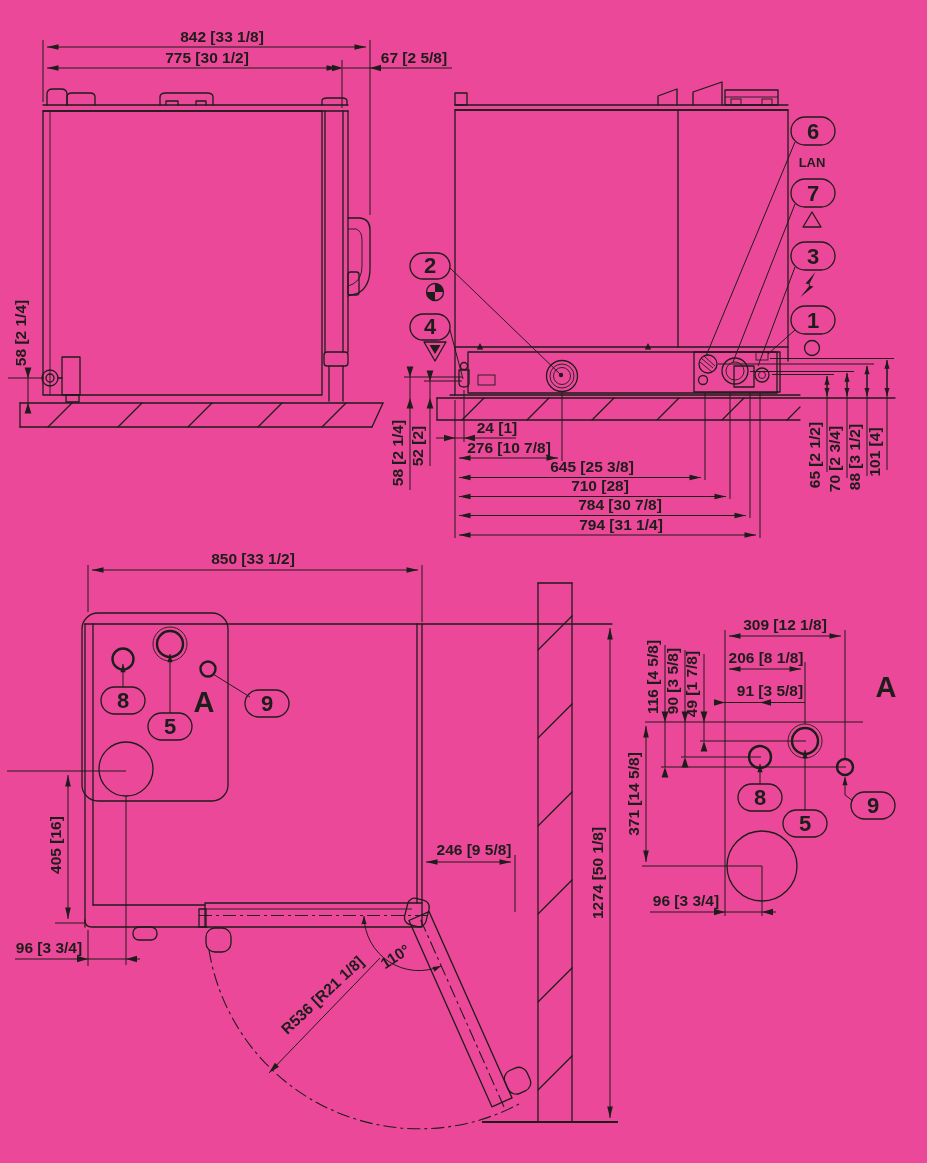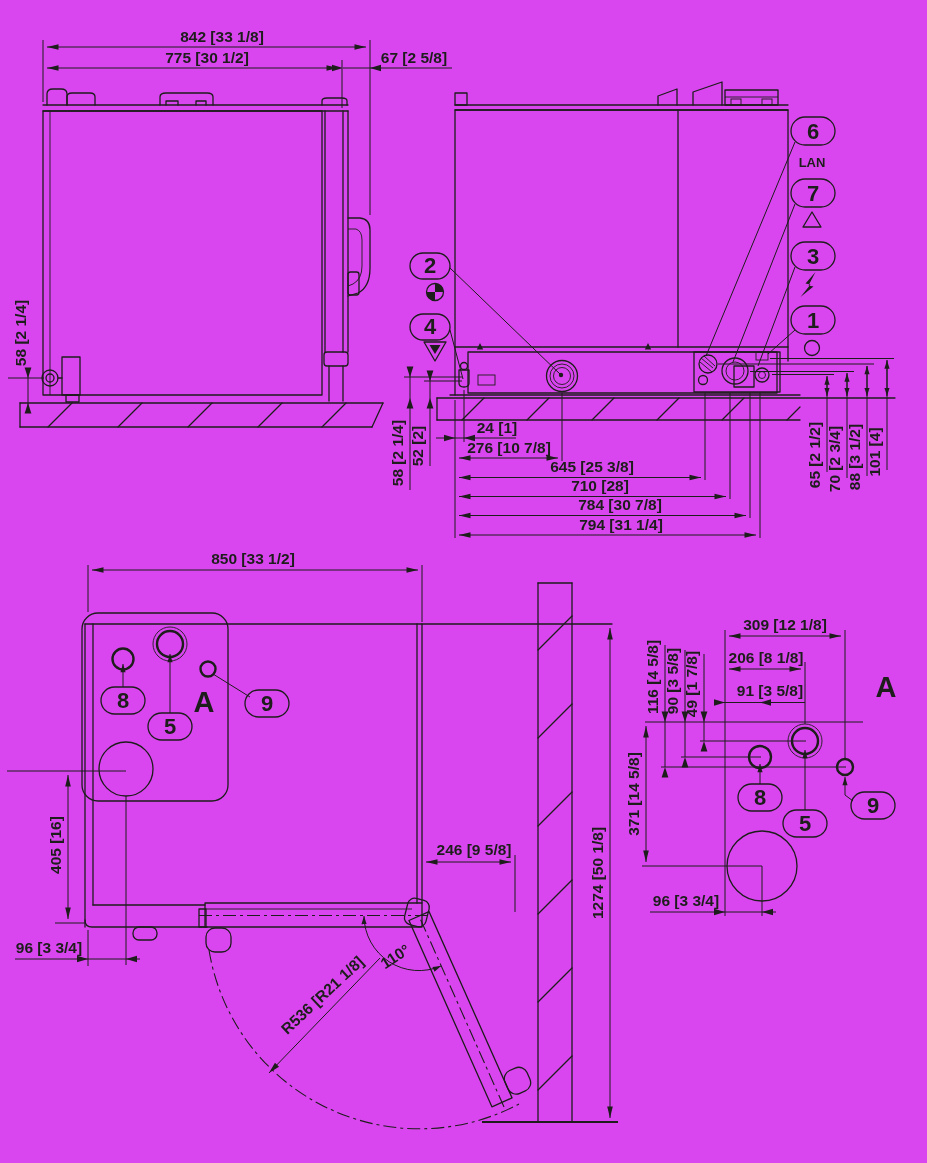--- a/index.html
+++ b/index.html
@@ -1,16 +1,16 @@
 <!DOCTYPE html>
 <html><head>
 <meta charset="utf-8">
 <style>
   html,body{margin:0;padding:0;background:#ffffff;}
-  .page{width:927px;height:1163px;background:#d946ef;position:relative;overflow:hidden;}
+  .page{width:927px;height:1163px;background:#ec4899;position:relative;overflow:hidden;}
   svg{display:block;}
   .o{fill:none;stroke:#1d1d1b;stroke-width:1.3;stroke-linejoin:round;stroke-linecap:round;}
   .o2{fill:none;stroke:#1d1d1b;stroke-width:2.4;}
   .th{fill:none;stroke:#1d1d1b;stroke-width:0.9;}
   .dm{fill:none;stroke:#1d1d1b;stroke-width:1;}
   .dd{fill:none;stroke:#1d1d1b;stroke-width:1.1;stroke-dasharray:13 4 3 4;}
   .fl{fill:#1d1d1b;stroke:none;}
   .txt{font-family:"Liberation Sans",sans-serif;font-size:15.5px;font-weight:bold;fill:#1d1d1b;}
   .small{font-size:13px;}
   .bub{font-family:"Liberation Sans",sans-serif;font-size:22px;font-weight:bold;fill:#1d1d1b;}

